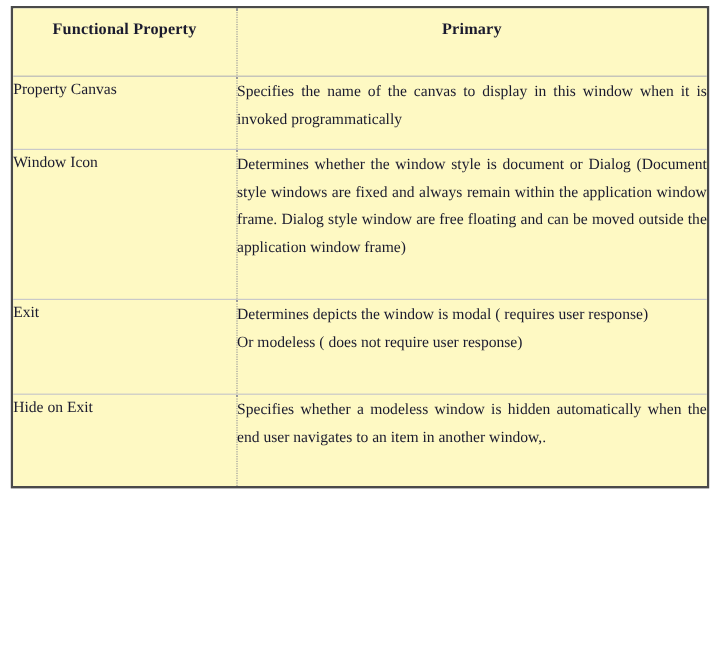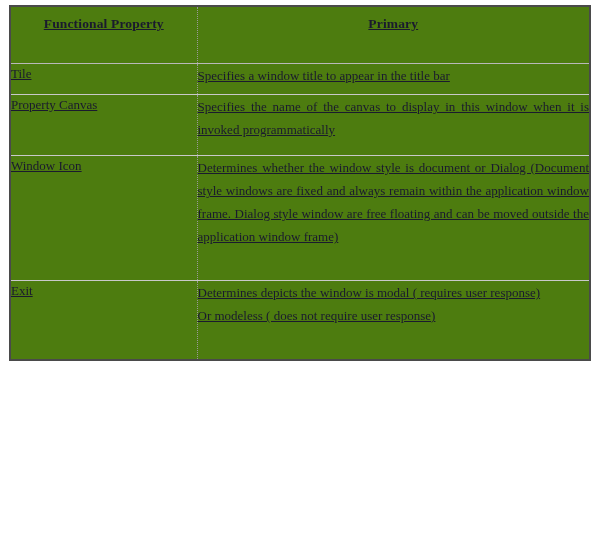--- a/index.html
+++ b/index.html
@@ -30,22 +30,21 @@
     width: 582px;
     border: 2px solid #4a4a4a;
     background: #ffffff;
     box-sizing: border-box;
   }
 
   table.spec-table {
     width: 100%;
     border-collapse: collapse;
     table-layout: fixed;
-    background: #4d7c0f;
-    text-decoration: underline;
+    background: #fef9c3;
   }
 
   table.spec-table col.col-prop { width: 186px; }
   table.spec-table col.col-func { width: auto; }
 
   
   table.spec-table th,
   table.spec-table td {
     vertical-align: top;
     padding: 0;
@@ -134,26 +133,20 @@
           <th class="cell-prop">
             <span class="htext">Functional Property</span>
           </th>
           <th class="cell-func">
             <span class="htext">Primary</span>
           </th>
         </tr>
       </thead>
       <tbody>
 
-        <tr class="data-row row-tile">
-          <td class="cell-prop">Tile</td>
-          <td class="cell-func">
-            <p>Specifies a window title to appear in the title bar</p>
-          </td>
-        </tr>
 
         <tr class="data-row row-primary-canvas">
           <td class="cell-prop">Property Canvas</td>
           <td class="cell-func">
             <p>Specifies the name of the canvas to display in this window when it is invoked programmatically</p>
           </td>
         </tr>
 
         <tr class="data-row row-window-style">
           <td class="cell-prop">Window Icon</td>
@@ -163,18 +156,24 @@
         </tr>
 
         <tr class="data-row row-modal">
           <td class="cell-prop">Exit</td>
           <td class="cell-func">
             <p>Determines depicts the window is modal ( requires user response)</p>
             <p class="no-justify">Or modeless ( does not require user response)</p>
           </td>
         </tr>
 
+        <tr class="data-row row-hide-on-exit">
+          <td class="cell-prop">Hide on Exit</td>
+          <td class="cell-func">
+            <p>Specifies whether a modeless window is hidden automatically when the end user navigates to an item in another window,.</p>
+          </td>
+        </tr>
 
 
       </tbody>
     </table>
   </div>
 </div>
 
 </body></html>

